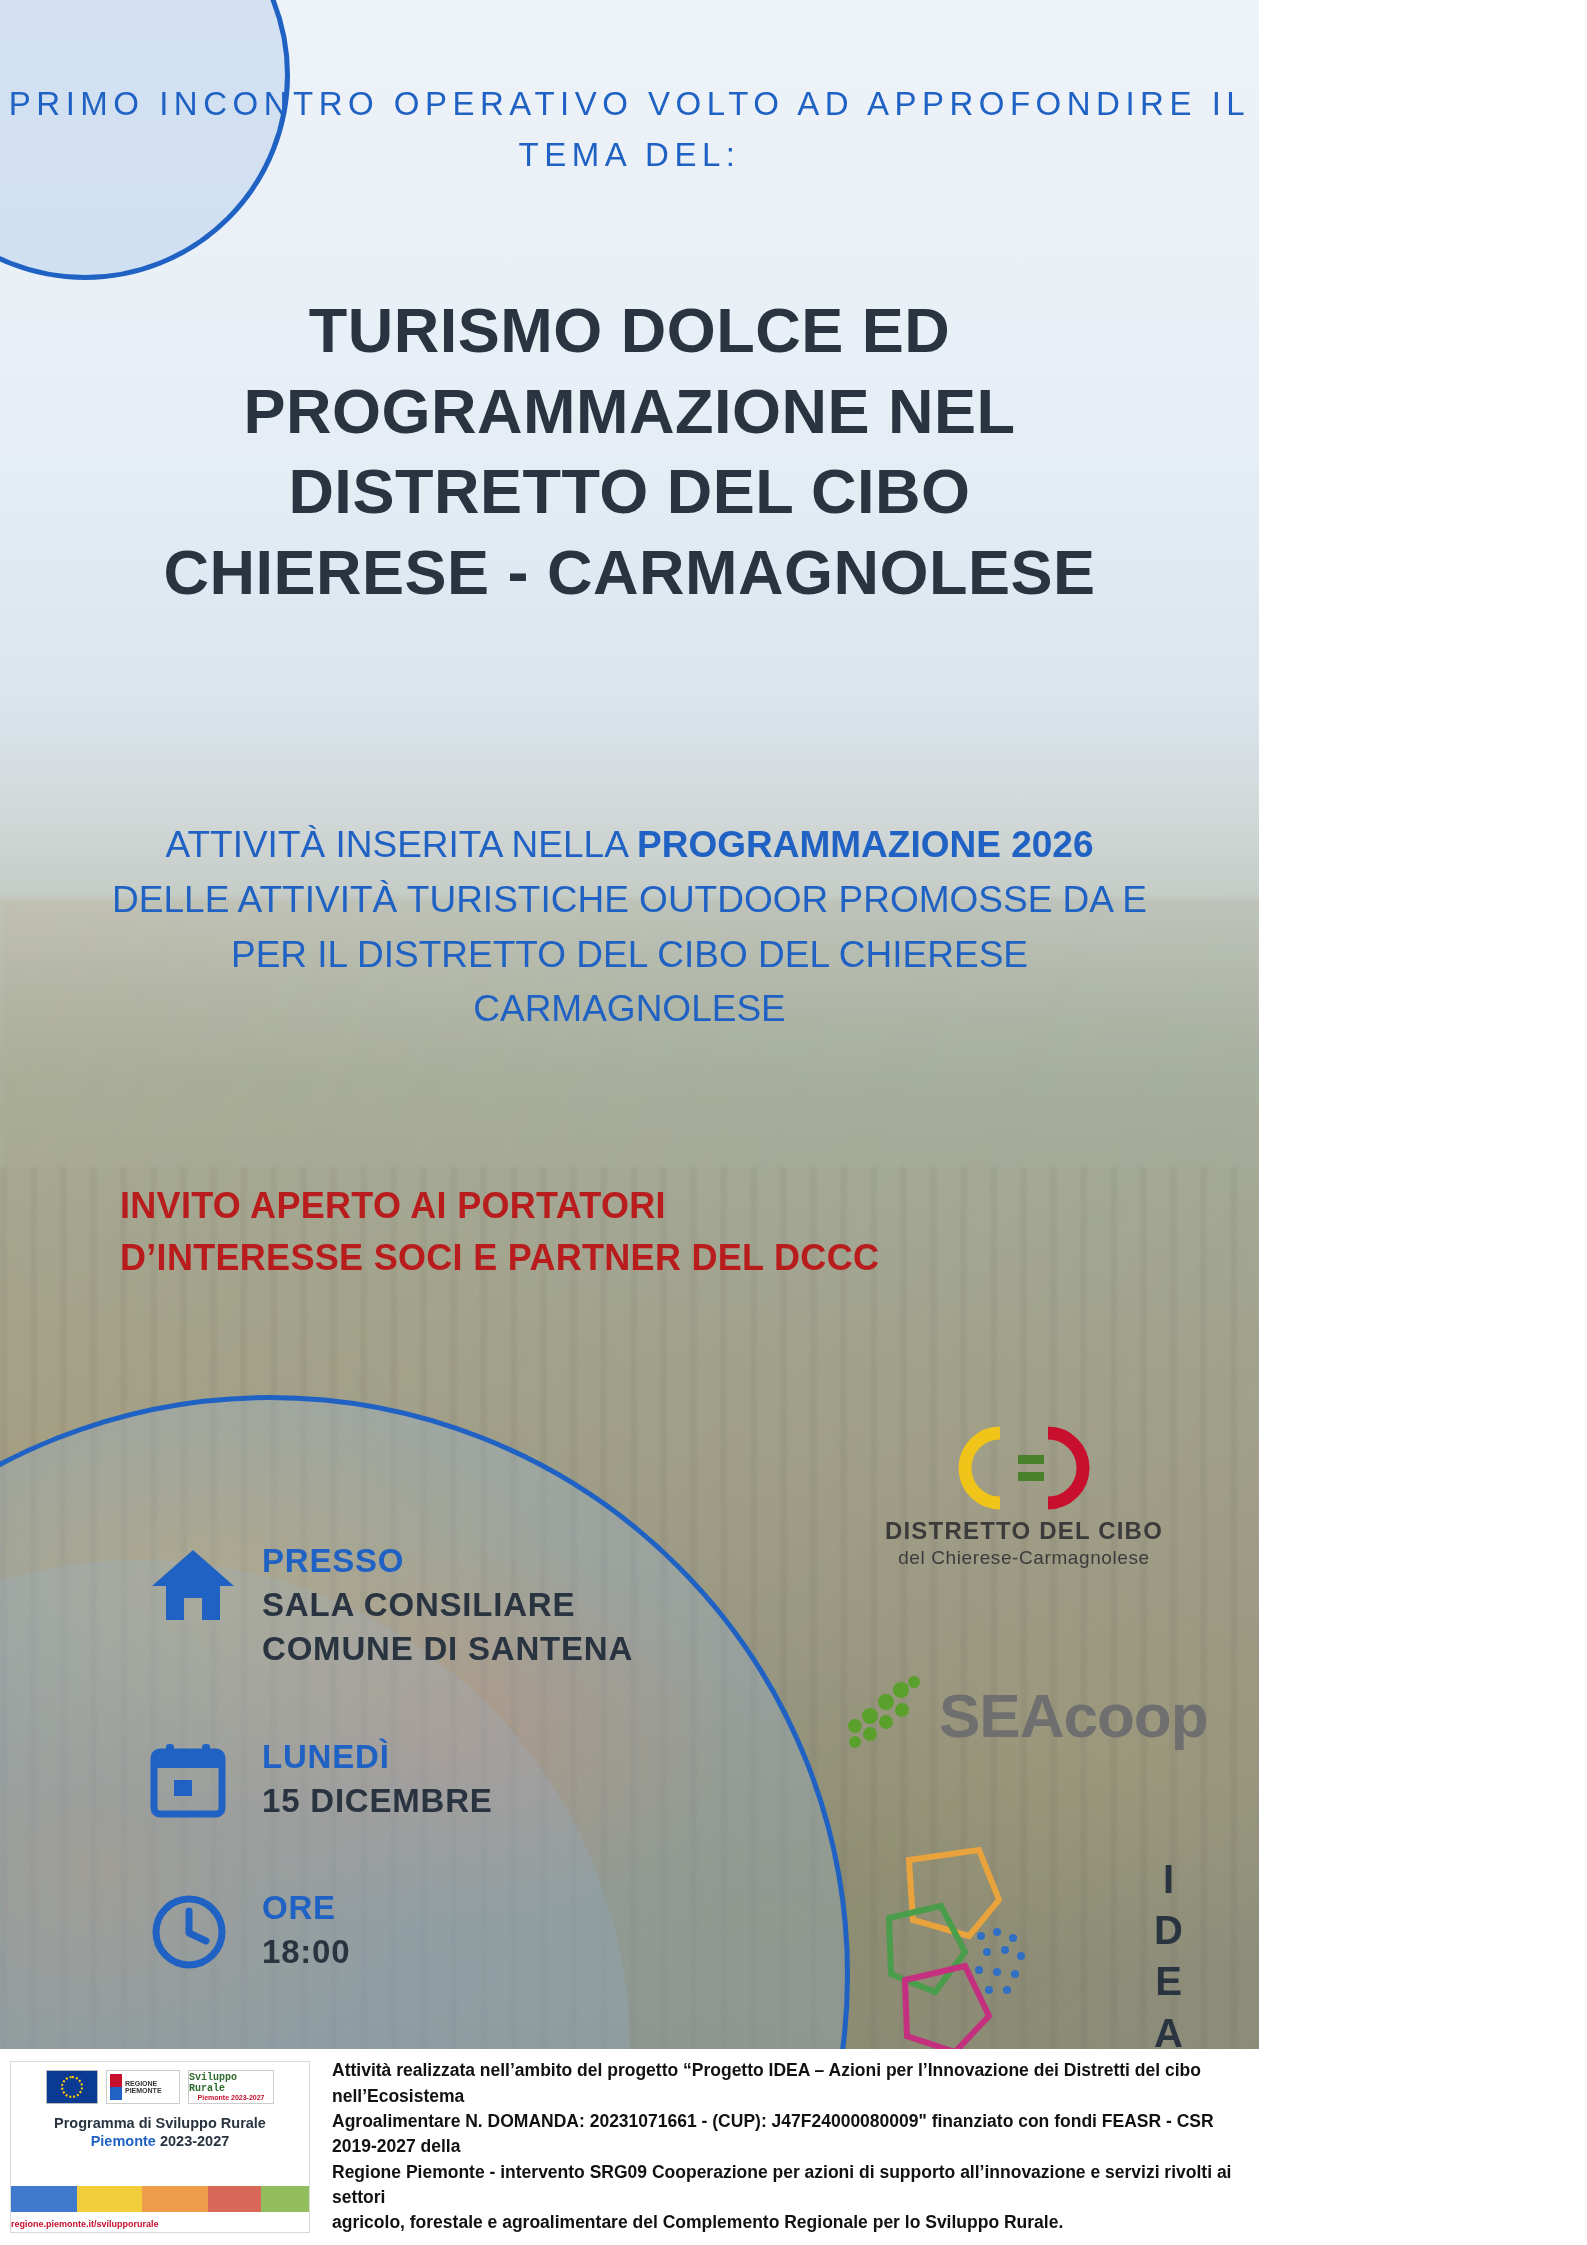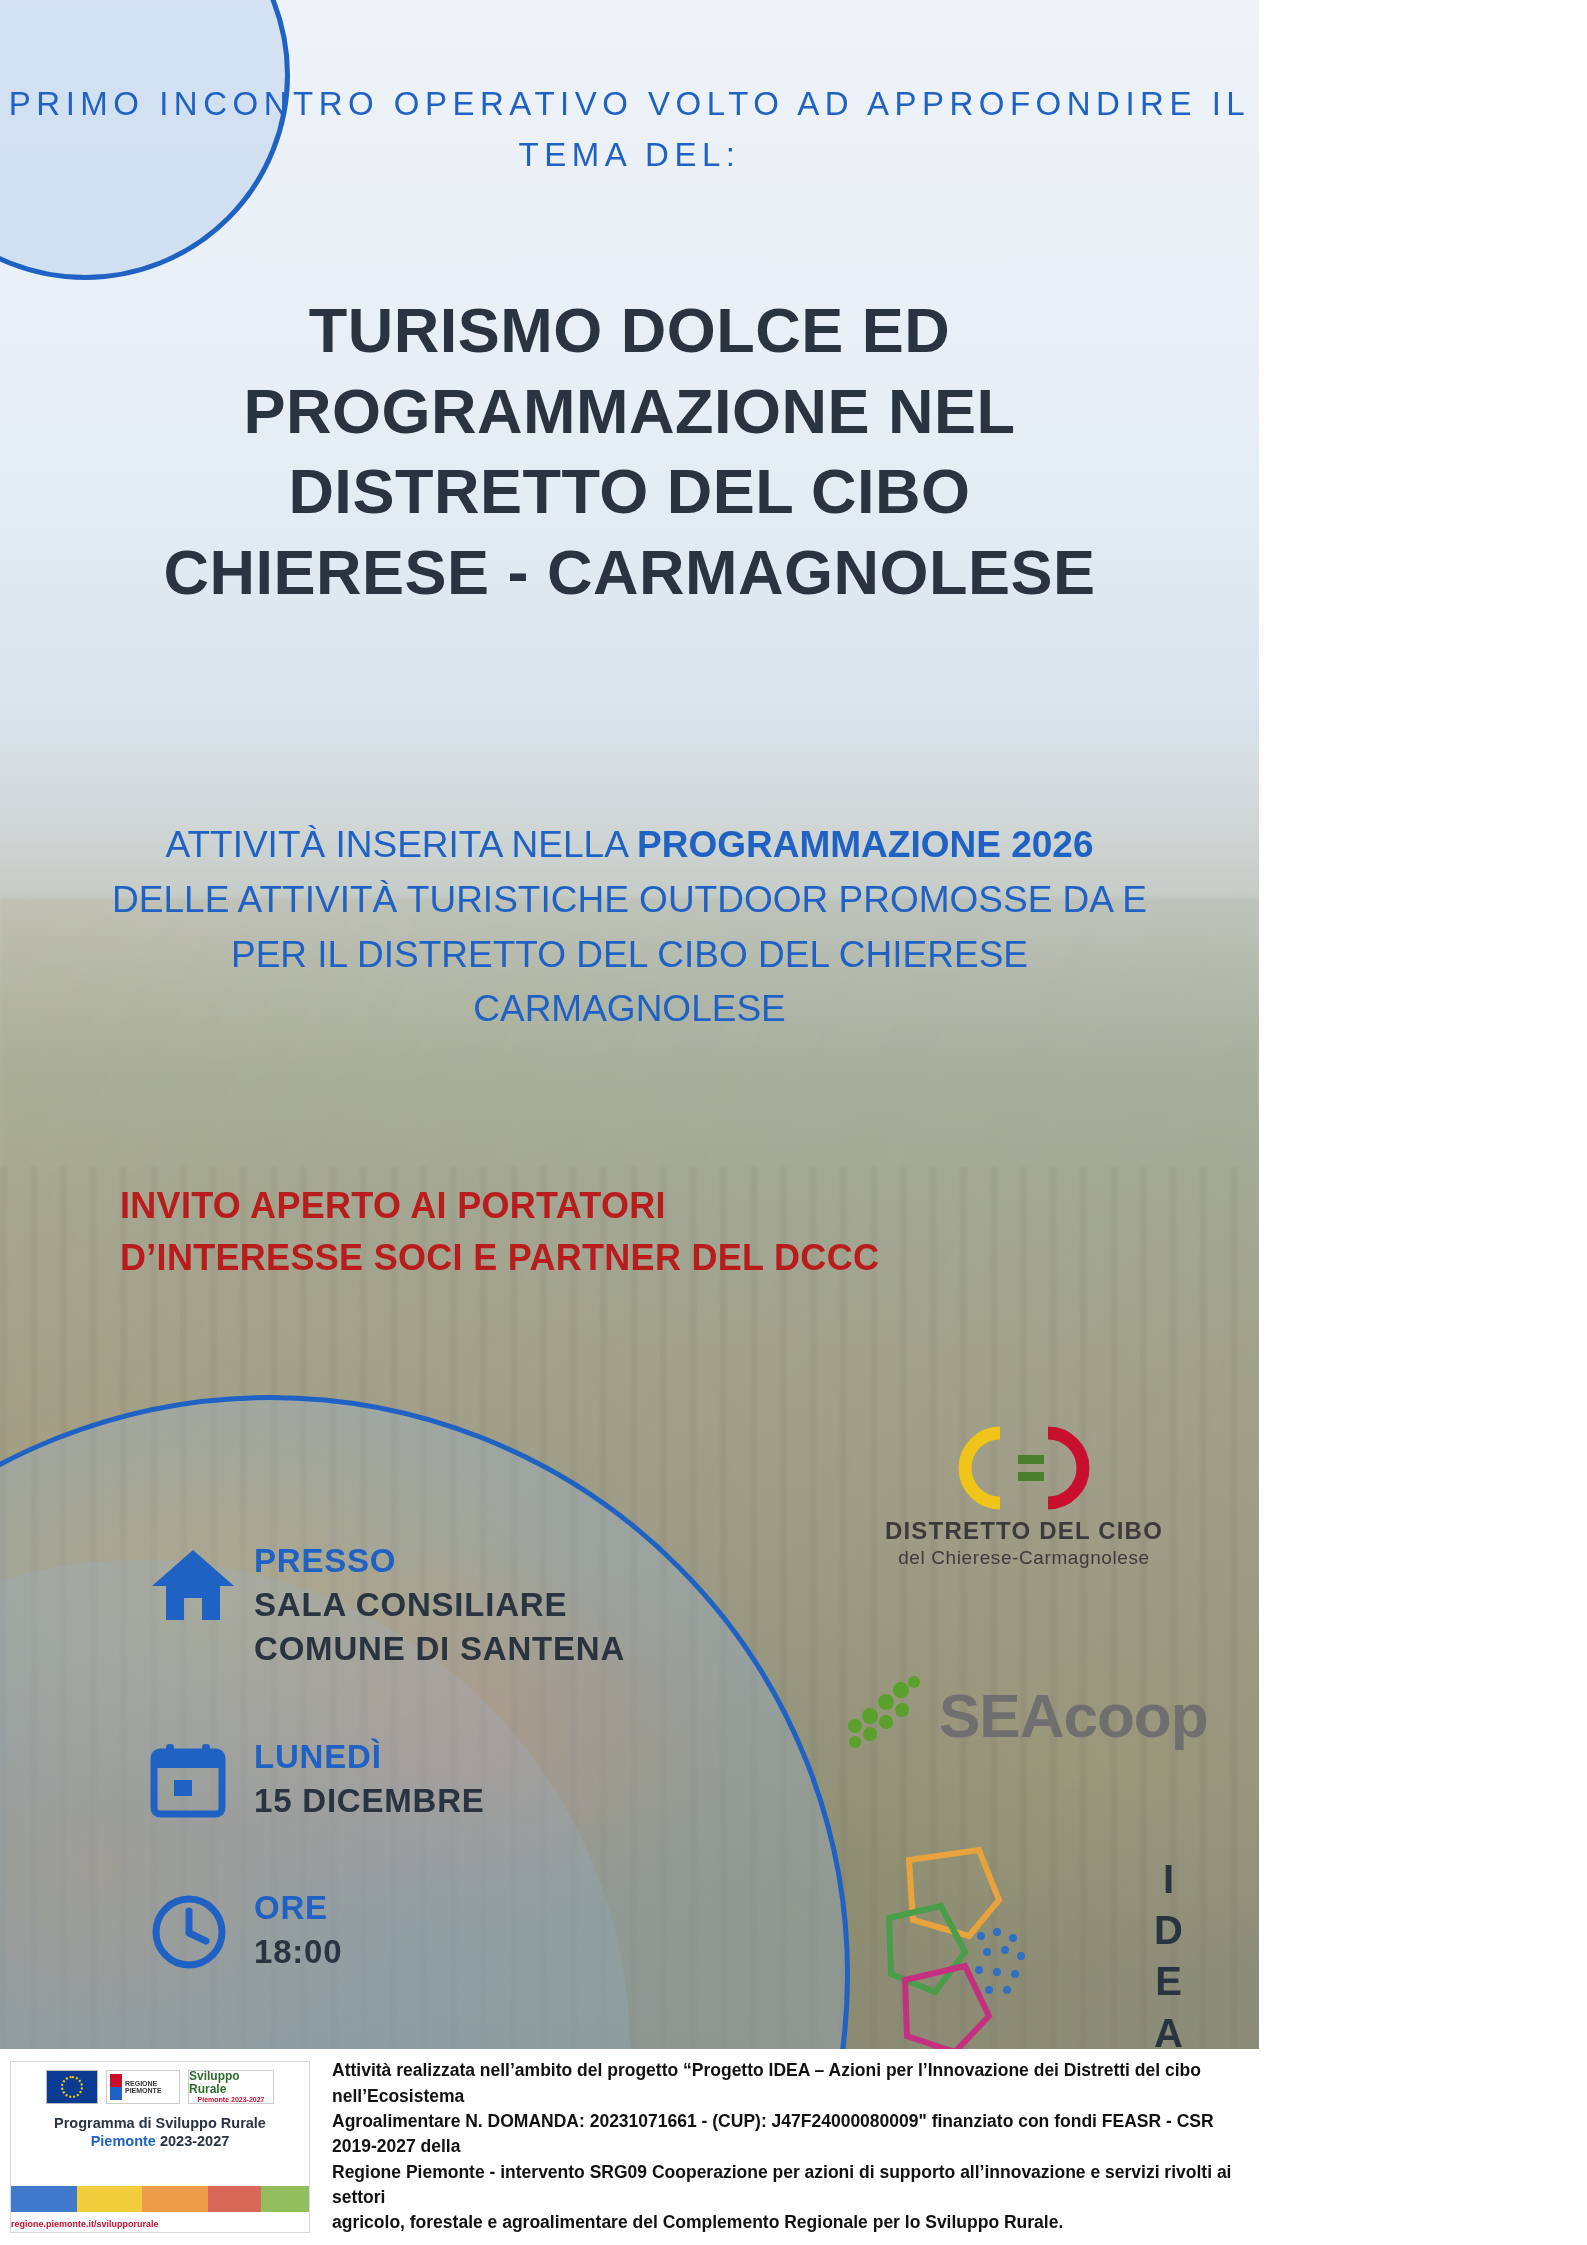--- a/index.html
+++ b/index.html
@@ -150,20 +150,21 @@
   
   .details {
     position: absolute;
     top: 1540px; left: 150px;
     width: 620px;
   }
   .detail-row {
     display: flex;
     align-items: flex-start;
     margin-bottom: 64px;
+    gap: 8px;
   }
   .detail-icon {
     width: 104px;
     flex: 0 0 104px;
     display: flex;
     align-items: center;
     justify-content: flex-start;
     padding-top: 6px;
   }
   .detail-text .label {
@@ -263,21 +264,21 @@
   .rp-logo {
     width: 74px; height: 34px; border: 1px solid #ccc;
     display: flex; align-items: center; gap: 3px; padding: 2px 3px; background: #fff;
   }
   .rp-logo .sq { width: 12px; height: 26px; background: linear-gradient(#c8102e 50%, #1f62c4 50%); }
   .rp-logo .tx { font-size: 7px; line-height: 1.05; color: #333; font-weight: bold; }
   .psr-logo {
     width: 86px; height: 34px; border: 1px solid #ccc; background: #fff;
     display: flex; flex-direction: column; align-items: center; justify-content: center;
   }
-  .psr-logo .l1 { font-size: 12px; font-weight: bold; color: #2f6b2f; line-height: 1.1; }
+  .psr-logo .l1 { font-size: 10px; font-weight: bold; color: #2f6b2f; line-height: 1.1; font-family: Liberation Mono, monospace; }
   .psr-logo .l2 { font-size: 7px; font-weight: bold; color: #c8102e; line-height: 1.1; }
   .footer-logo .title {
     margin-top: 10px; text-align: center;
     font-size: 14.5px; font-weight: bold; color: #2a3441; line-height: 1.25;
   }
   .footer-logo .title .blue { color: #1f62c4; }
   .footer-logo .stripe {
     position: absolute; left: 0; right: 0; bottom: 20px; height: 26px;
     background: linear-gradient(90deg,#1f62c4 0 22%, #f0c419 22% 44%, #e98b2a 44% 66%, #d24d3a 66% 84%, #7fb241 84% 100%);
     opacity: .85;

